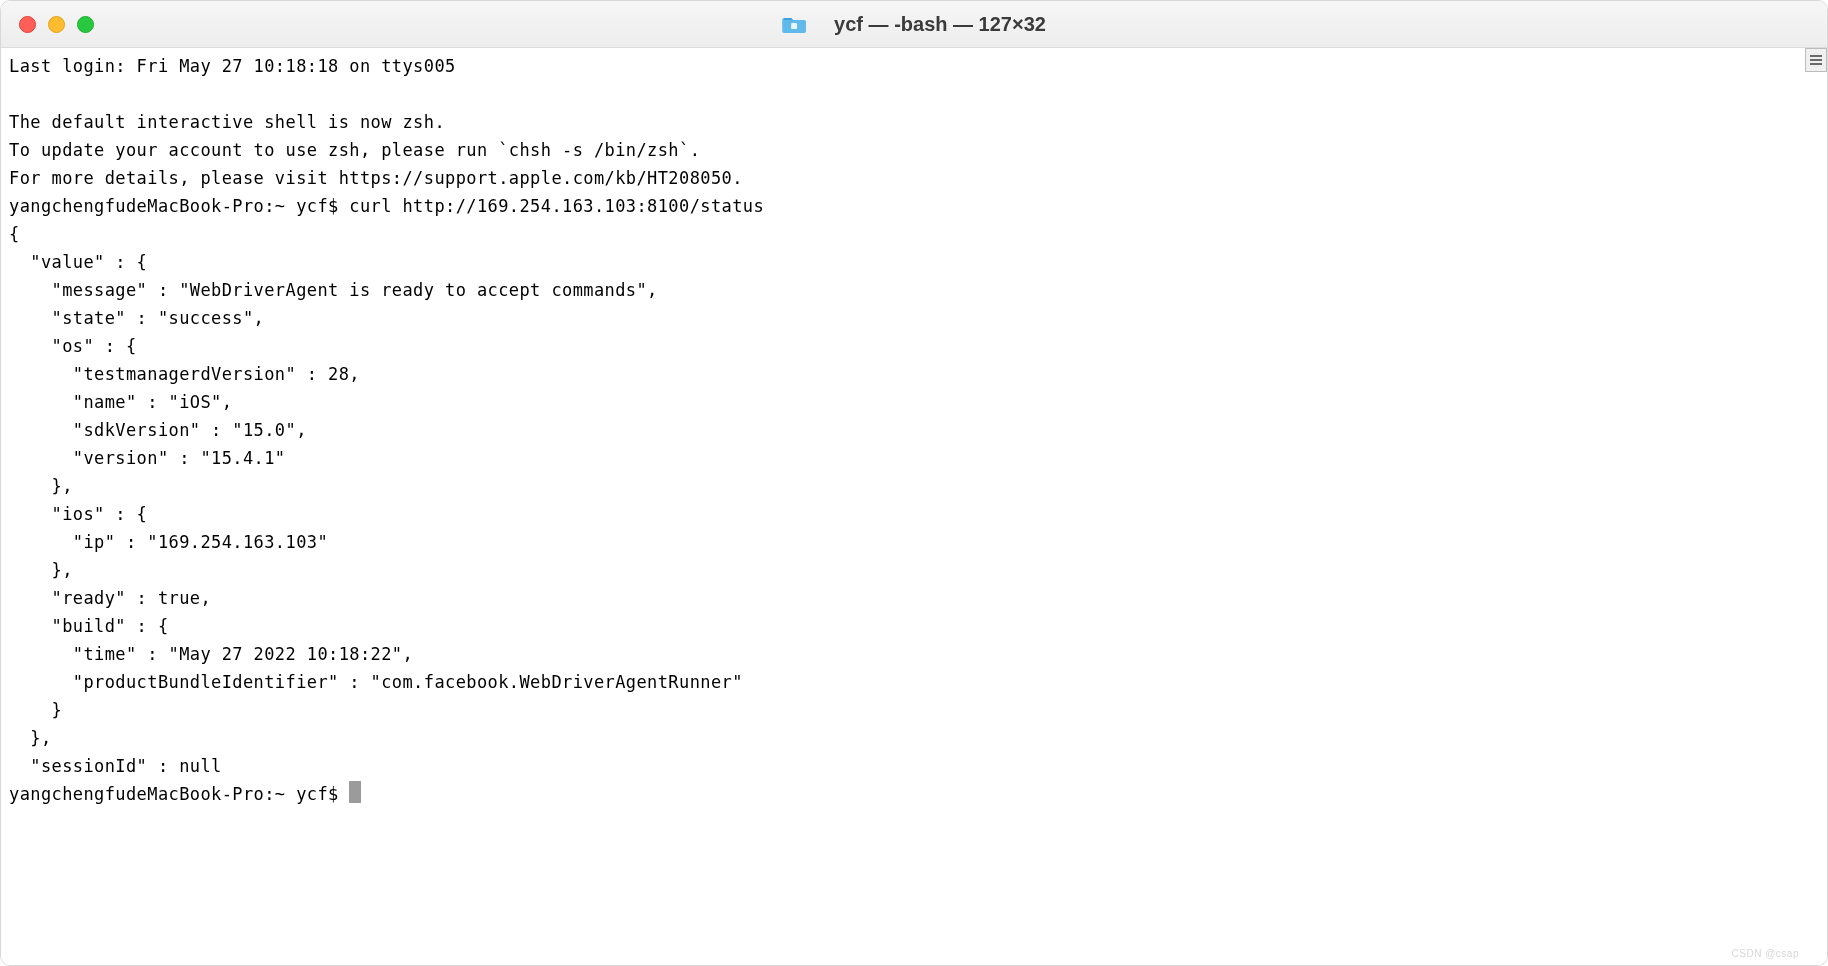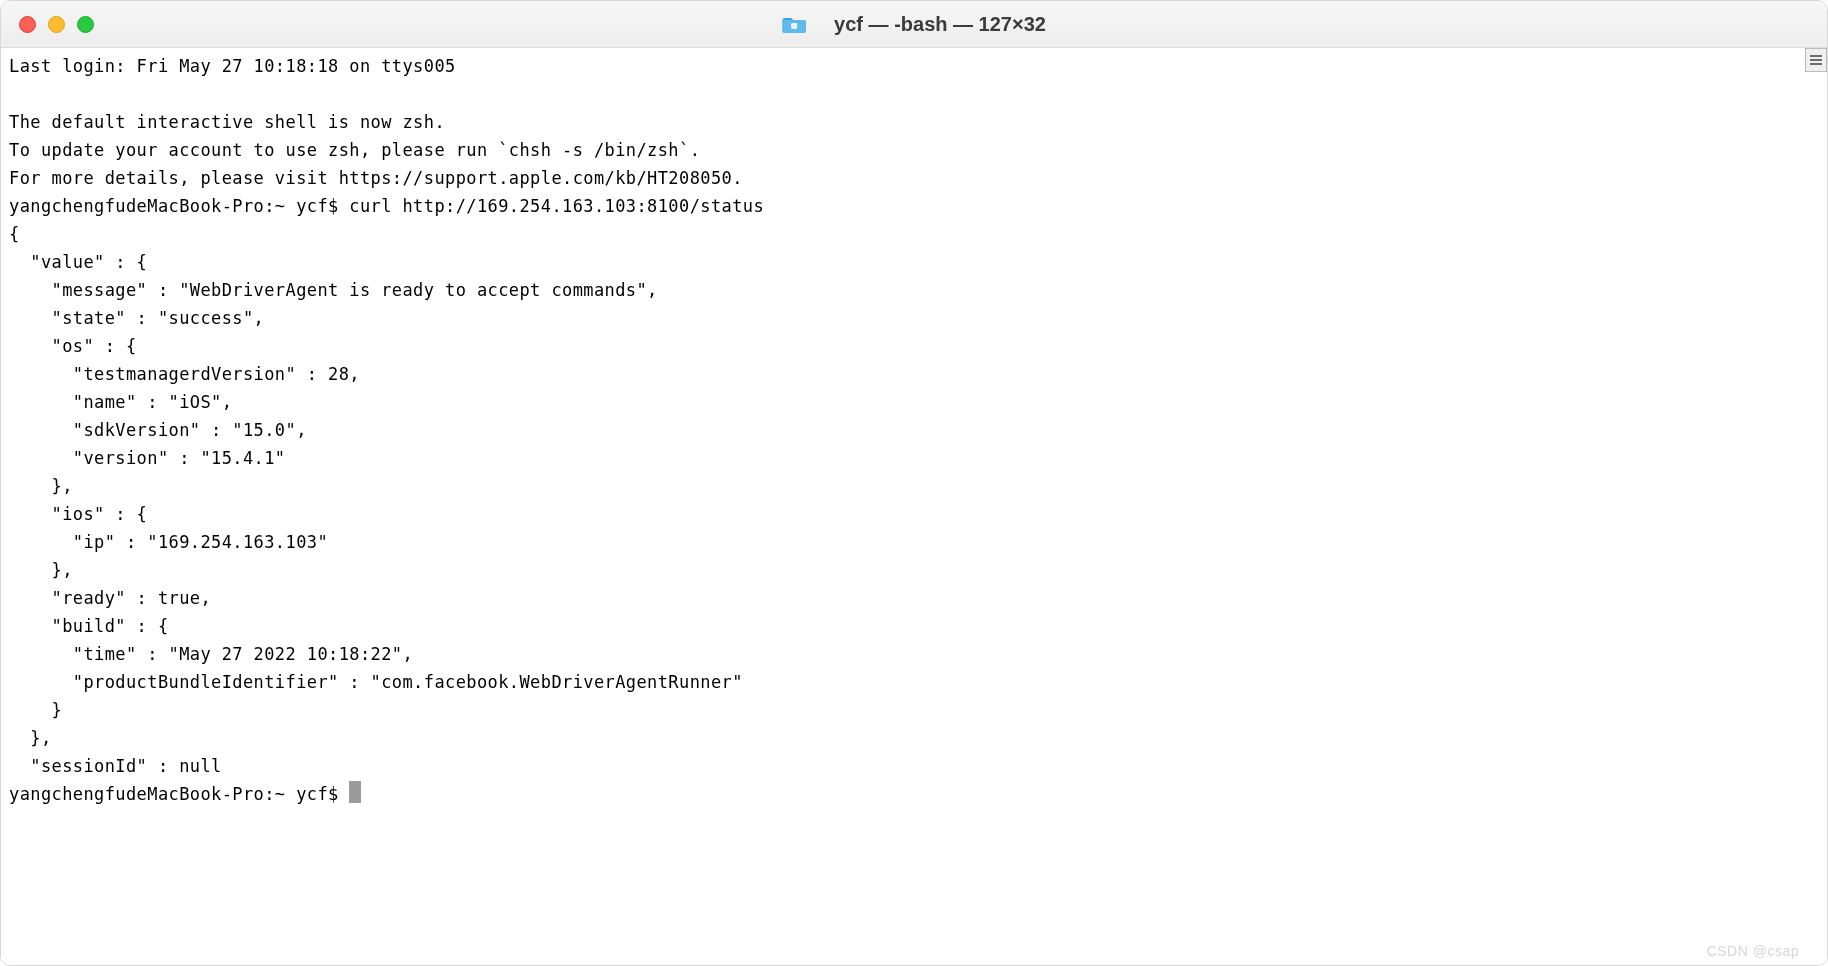--- a/index.html
+++ b/index.html
@@ -107,21 +107,21 @@
   }
   .scroll-top-btn .bars span {
     height: 2px; background: #6b6b6b;
   }
   .scroll-track { flex: 1; }
   .watermark {
     position: absolute;
     bottom: 6px;
     right: 28px;
     font-family: Arial, sans-serif;
-    font-size: 14px;
+    font-size: 10px;
     color: #d6d6d6;
     letter-spacing: 0.5px;
   }
 </style>
 </head>
 <body>
 
 <div class="window">
 
   <div class="titlebar">

